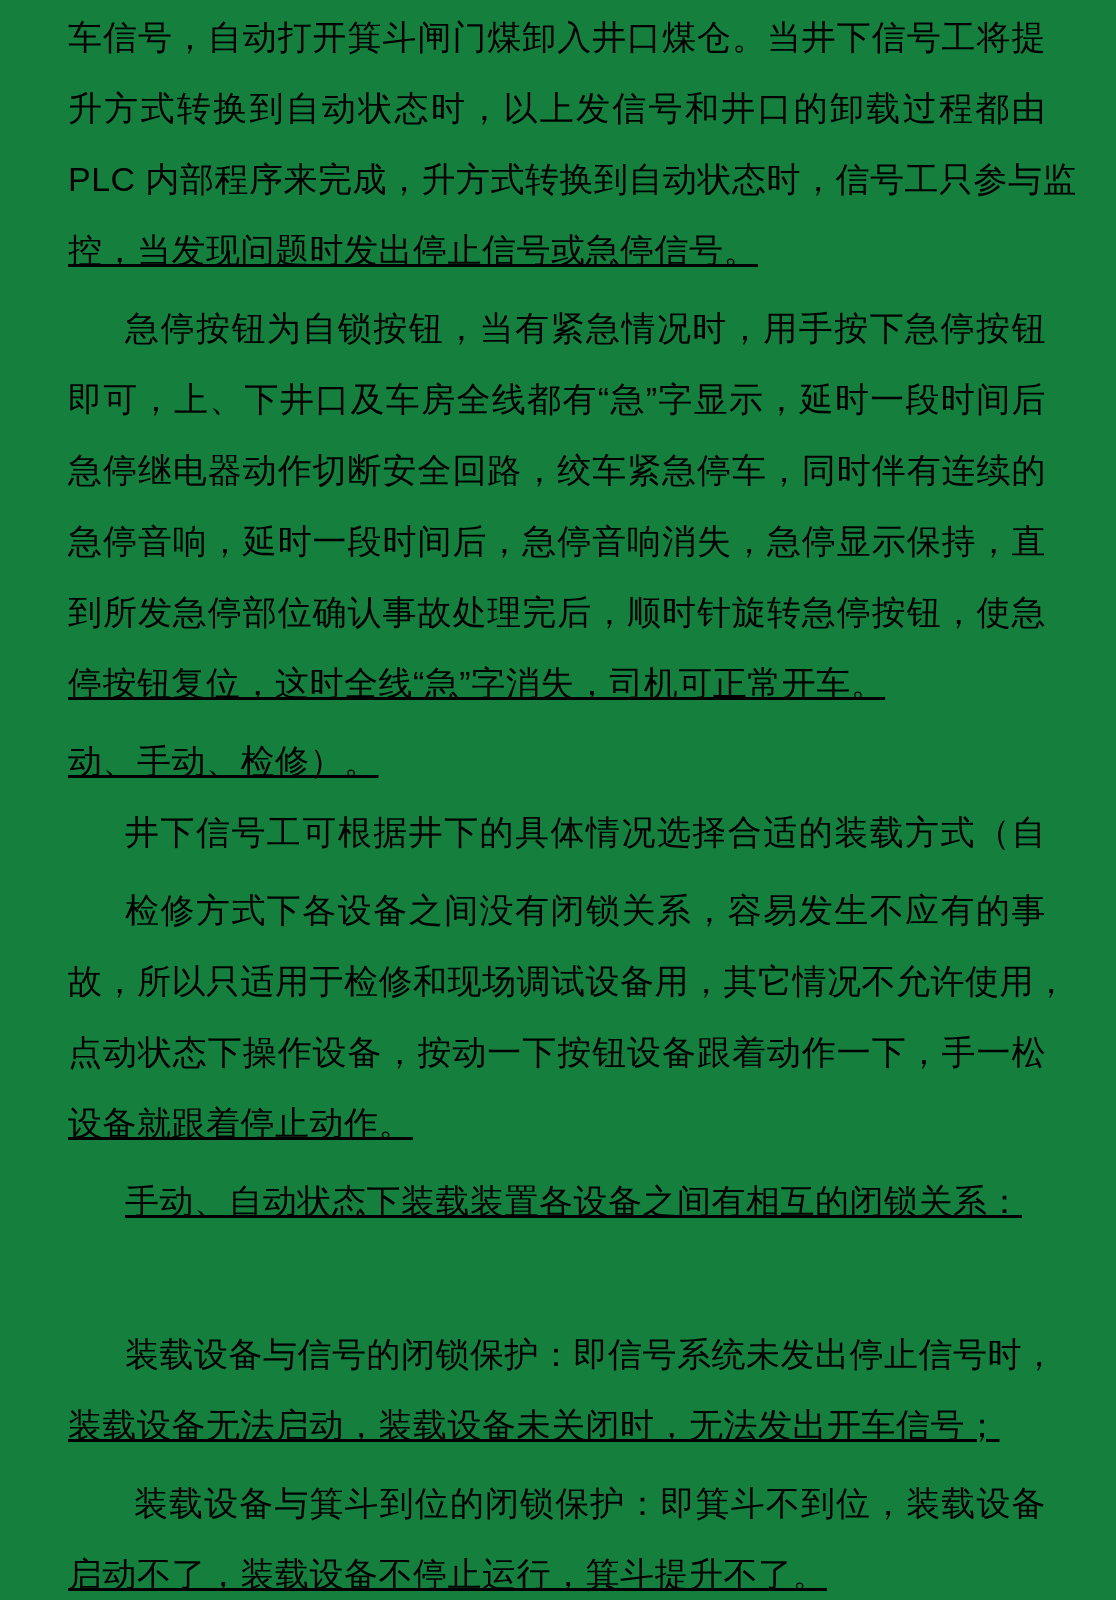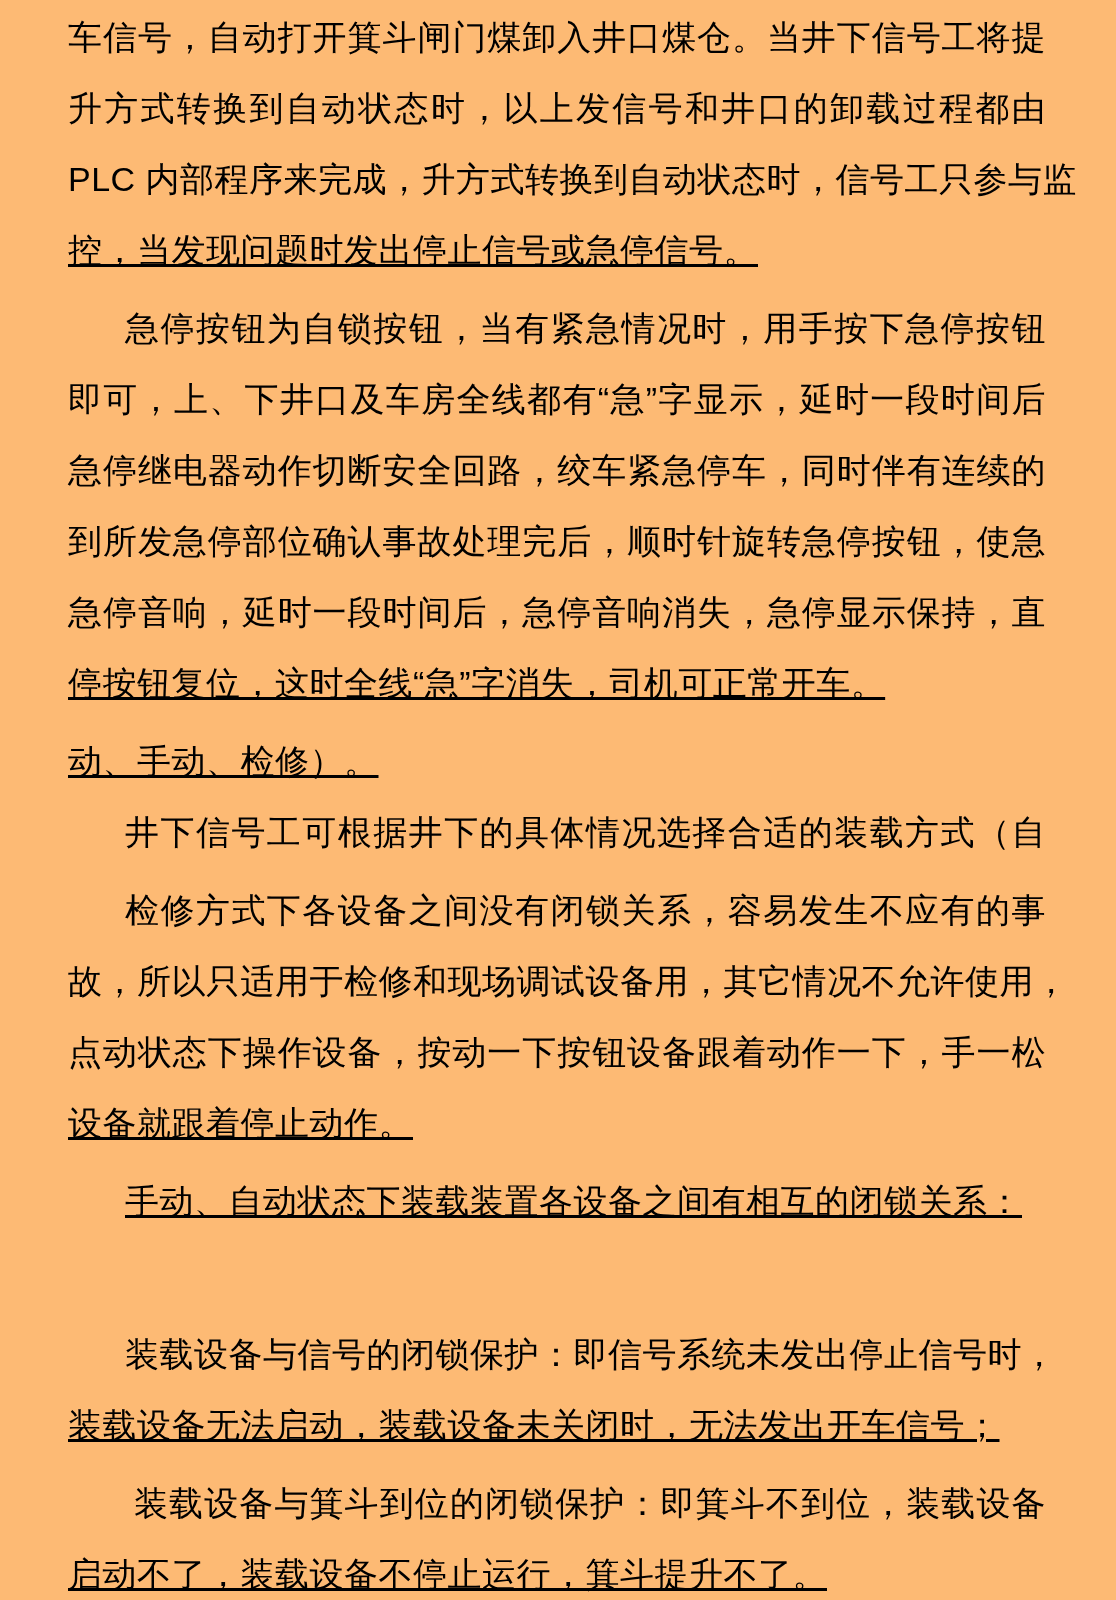--- a/index.html
+++ b/index.html
@@ -4,21 +4,21 @@
 <style>
   html, body {
     margin: 0;
     padding: 0;
     background: #ffffff;
   }
   .page {
     position: relative;
     width: 1116px;
     height: 1600px;
-    background: #fdba74;
+    background: #15803d;
     overflow: hidden;
   }
   .text-block {
     box-sizing: border-box;
     width: 1116px;
     padding: 2px 70px 0 68px;
     font-family: "Liberation Sans", sans-serif;
     font-size: 34px;
     line-height: 71px;
     color: #000000;
@@ -55,22 +55,22 @@
       <div class="paragraph">
         <div class="line">车信号，自动打开箕斗闸门煤卸入井口煤仓。当井下信号工将提</div>
         <div class="line">升方式转换到自动状态时，以上发信号和井口的卸载过程都由</div>
         <div class="line">PLC 内部程序来完成，升方式转换到自动状态时，信号工只参与监</div>
         <div class="line last">控，当发现问题时发出停止信号或急停信号。</div>
       </div>
       <div class="paragraph">
         <div class="line indent">急停按钮为自锁按钮，当有紧急情况时，用手按下急停按钮</div>
         <div class="line">即可，上、下井口及车房全线都有“急”字显示，延时一段时间后</div>
         <div class="line">急停继电器动作切断安全回路，绞车紧急停车，同时伴有连续的</div>
+        <div class="line">急停音响，延时一段时间后，急停音响消失，急停显示保持，直</div>
         <div class="line">到所发急停部位确认事故处理完后，顺时针旋转急停按钮，使急</div>
-        <div class="line">急停音响，延时一段时间后，急停音响消失，急停显示保持，直</div>
         <div class="line last">停按钮复位，这时全线“急”字消失，司机可正常开车。</div>
       </div>
       <div class="paragraph">
         <div class="line last">动、手动、检修）。</div>
         <div class="line indent">井下信号工可根据井下的具体情况选择合适的装载方式（自</div>
       </div>
       <div class="paragraph">
         <div class="line indent">检修方式下各设备之间没有闭锁关系，容易发生不应有的事</div>
         <div class="line">故，所以只适用于检修和现场调试设备用，其它情况不允许使用，</div>
         <div class="line">点动状态下操作设备，按动一下按钮设备跟着动作一下，手一松</div>

